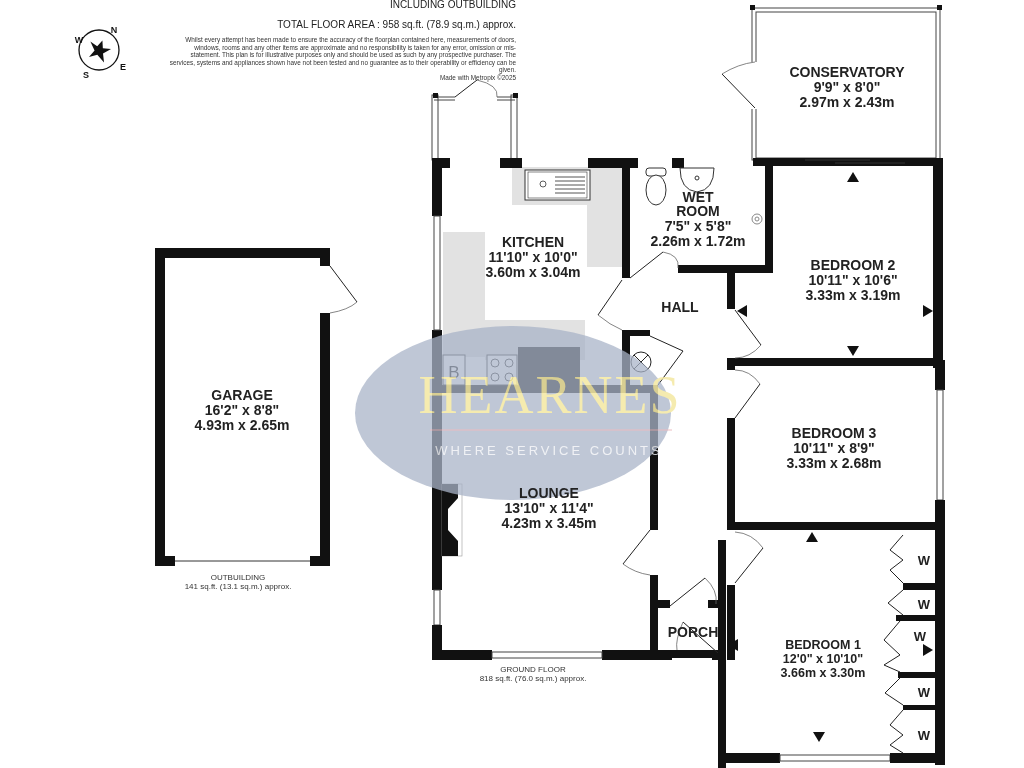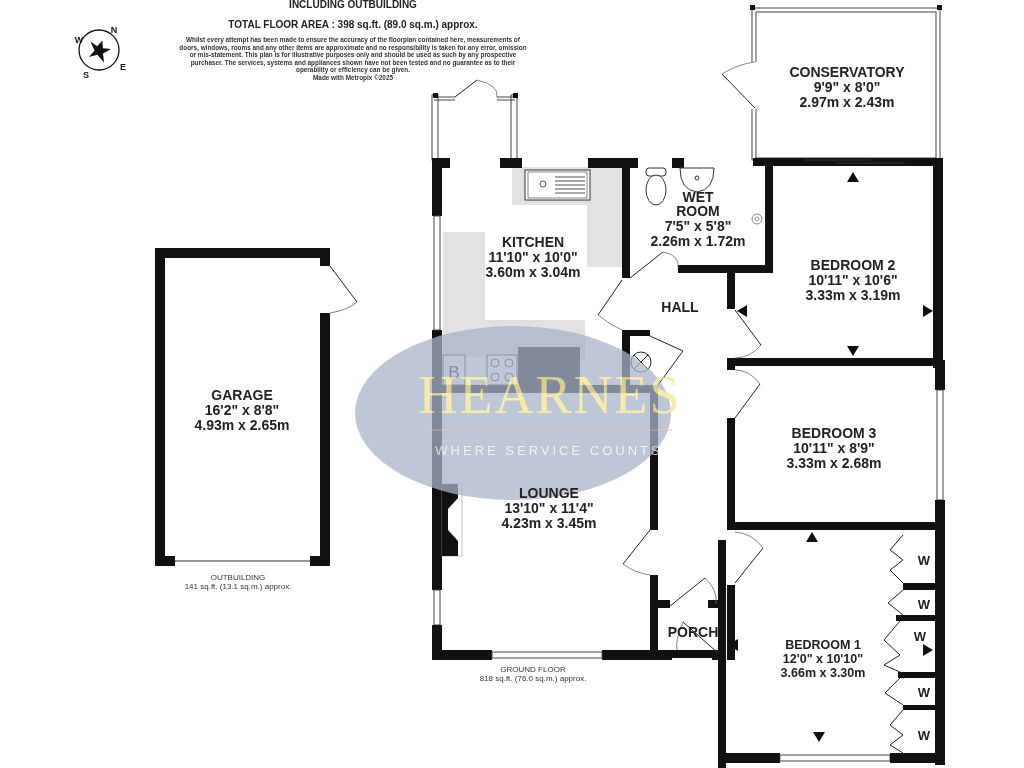--- a/index.html
+++ b/index.html
@@ -1,33 +1,33 @@
 <!DOCTYPE html>
 <html><head>
 <meta charset="utf-8">
 <style>
   html, body { margin:0; padding:0; background:#ffffff; }
   body { width:1024px; height:768px; position:relative; overflow:hidden; font-family:"Liberation Sans", sans-serif; }
-  .hdr { position:absolute; left:178px; width:350px; text-align:center; color:#222;font-weight:bold; }
+  .hdr { position:absolute; left:166px; width:350px; text-align:right; color:#222; }
   .hdr-sub { top:-1px; font-size:10px; }
   .hdr-total { top:19px; font-size:10px; }
   .hdr-disc { top:36px; font-size:6.4px; line-height:7.6px; color:#333; }
   svg { position:absolute; left:0; top:0; }
   .room-label { font-family:"Liberation Sans", sans-serif; font-weight:bold; font-size:14px; fill:#222; text-anchor:middle; }
   .area-note { font-family:"Liberation Sans", sans-serif; font-size:8px; fill:#333; text-anchor:middle; }
   .wm-brand { font-family:"Liberation Serif", serif; font-size:54px; fill:#f4e9a4; text-anchor:middle; letter-spacing:2px; }
   .wm-tag { font-family:"Liberation Sans", sans-serif; font-size:13px; fill:#eef0f4; text-anchor:middle; letter-spacing:3px; }
   .w-label { font-family:"Liberation Sans", sans-serif; font-weight:bold; font-size:13px; fill:#222; text-anchor:middle; }
   .cmp { font-family:"Liberation Sans", sans-serif; font-size:9px; font-weight:bold; fill:#111; text-anchor:middle; }
 </style>
 </head>
 <body>
 
 <div class="hdr hdr-sub">INCLUDING OUTBUILDING</div>
-<div class="hdr hdr-total">TOTAL FLOOR AREA : 398 sq.ft. (89.0 sq.m.) approx.</div>
+<div class="hdr hdr-total">TOTAL FLOOR AREA : 958 sq.ft. (78.9 sq.m.) approx.</div>
 <div class="hdr hdr-disc">
   <div>Whilst every attempt has been made to ensure the accuracy of the floorplan contained here, measurements of doors, windows, rooms and any other items are approximate and no responsibility is taken for any error, omission or mis-statement. This plan is for illustrative purposes only and should be used as such by any prospective purchaser. The services, systems and appliances shown have not been tested and no guarantee as to their operability or efficiency can be given.</div>
   <div>Made with Metropix ©2025</div>
 </div>
 
 <svg width="1024" height="768" viewBox="0 0 1024 768">
 
   <g>
     <circle cx="99" cy="50" r="20" fill="none" stroke="#111" stroke-width="1.3"></circle>
     <path d="M99 40 L102 47 L110 45 L104 52 L108 60 L99 55 L92 60 L95 52 L88 45 L96 47 Z" fill="#111" transform="rotate(20 99 50)"></path>

